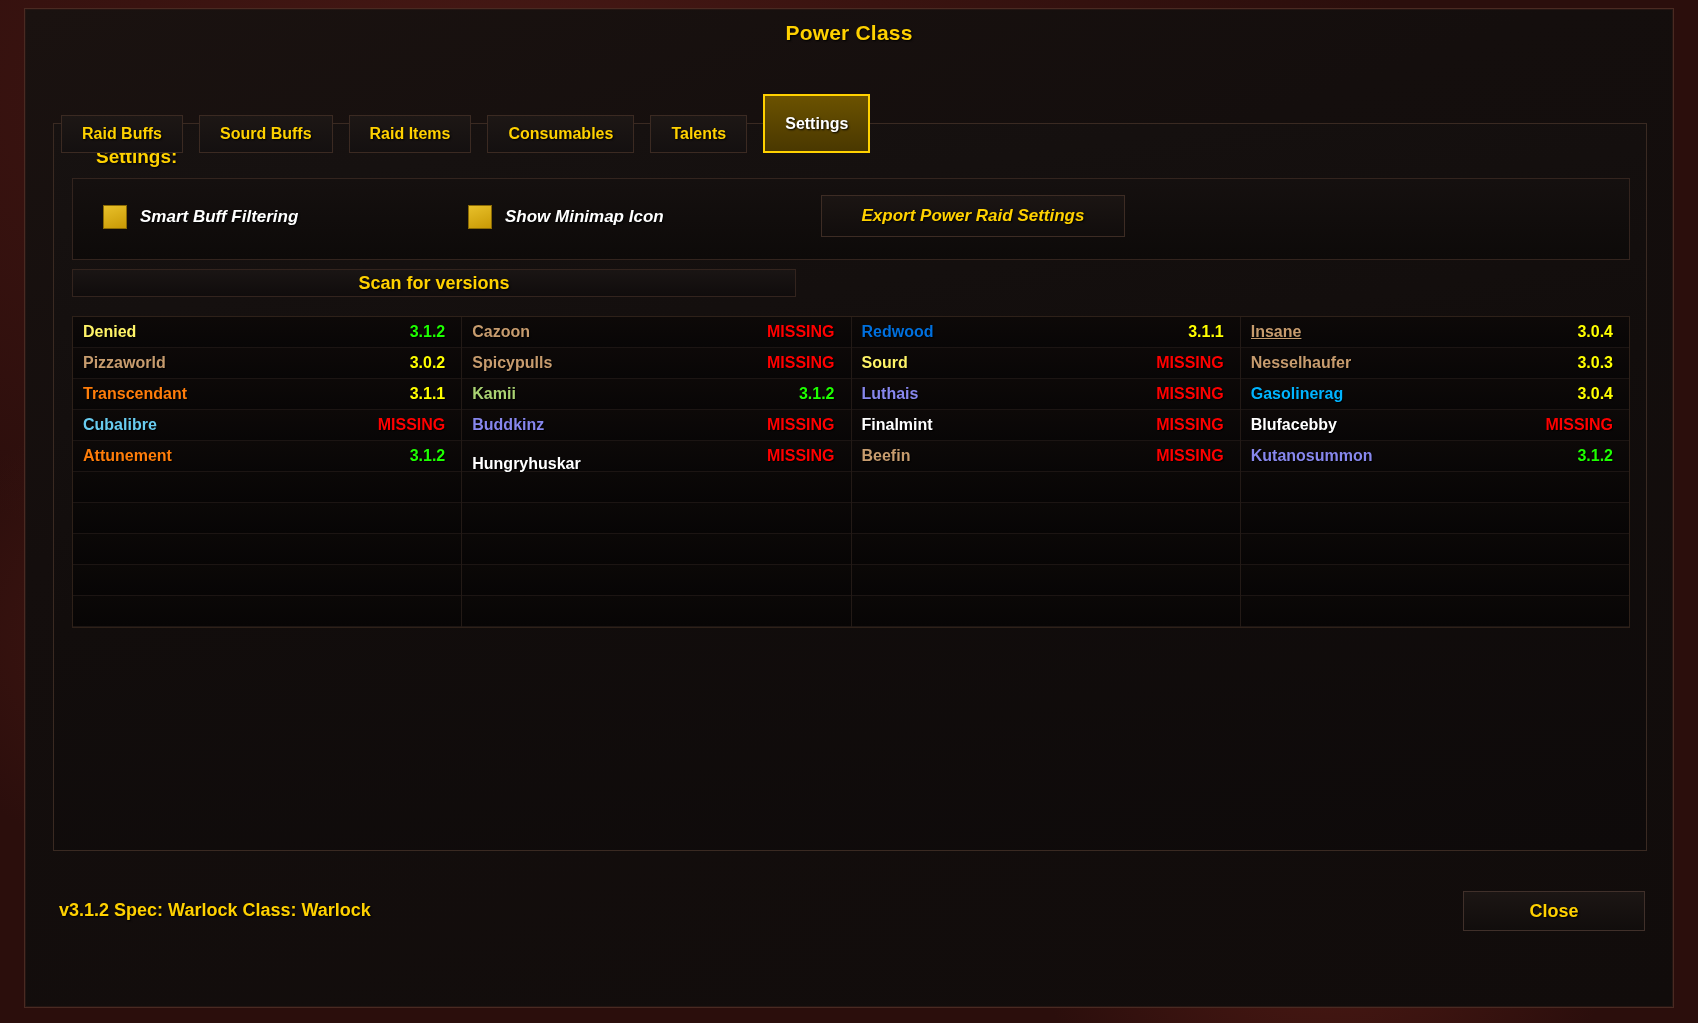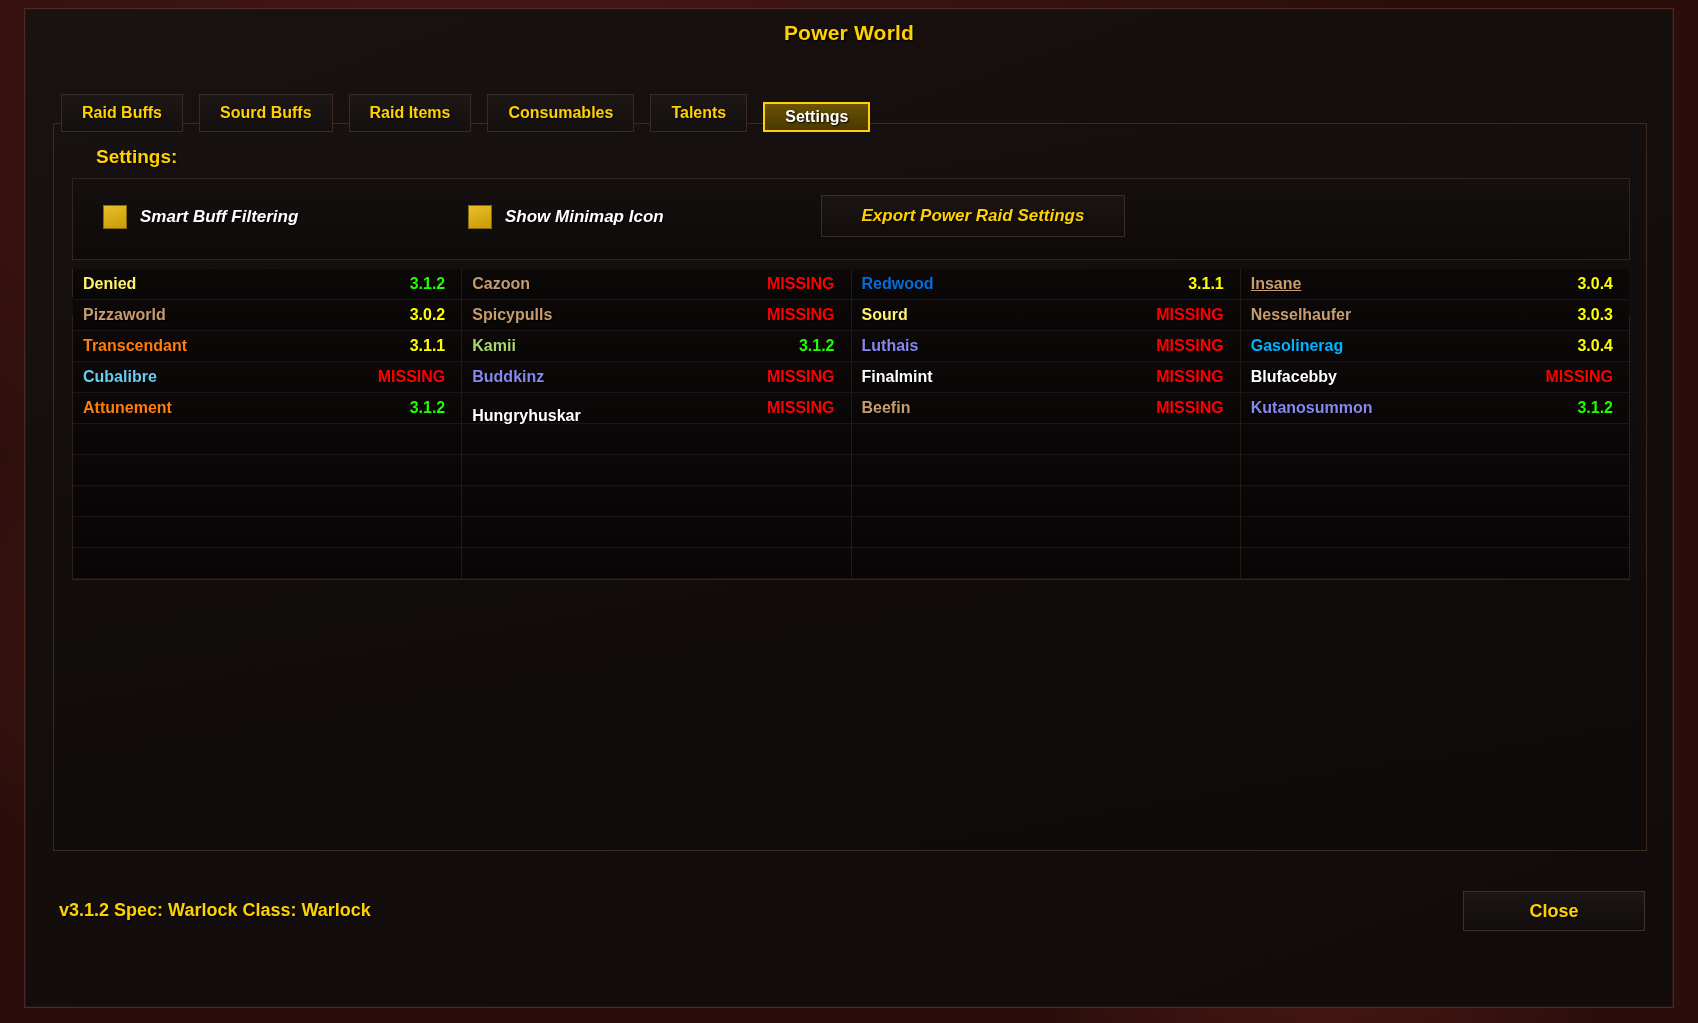--- a/index.html
+++ b/index.html
@@ -84,21 +84,21 @@
     font-size: 16px;
     font-weight: bold;
     white-space: nowrap;
     text-shadow: 1px 1px 2px #000;
     cursor: pointer;
   }
   .tab.active {
     background: linear-gradient(180deg, #6b5200 0%, #4a3800 100%);
     border: 2px solid #ffd100;
     color: #ffffff;
-    height: 30px;
+    height: 59px;
   }
 
   
   #content-frame {
     position: absolute;
     left: 28px;
     top: 114px;
     width: 1594px;
     height: 728px;
     background: linear-gradient(170deg, #171211 0%, #120d0c 50%, #0e0a0a 100%);
@@ -190,25 +190,24 @@
     text-shadow: 1px 1px 2px #000;
     cursor: pointer;
   }
 
   
   #version-table {
     position: absolute;
     left: 18px;
     top: 192px;
     width: 1558px;
-    height: 264px;
+    height: 312px;
     background: #0a0707;
     border: 1px solid #2e2119;
     display: flex;
-    align-items: flex-end;
   }
   .vt-column {
     flex: 1 1 0;
     min-width: 0;
     border-right: 1px solid #231a16;
     display: flex;
     flex-direction: column;
   }
   .vt-column:last-child { border-right: none; }
 
@@ -268,21 +267,21 @@
   }
 </style>
 </head>
 <body>
 
 <div id="backdrop">
 
   <div id="main-window">
 
     <div id="title-bar">
-      <div id="window-title">Power World</div>
+      <div id="window-title">Power Class</div>
     </div>
 
     <div id="tab-strip">
       <div class="tab">Raid Buffs</div>
       <div class="tab">Sourd Buffs</div>
       <div class="tab">Raid Items</div>
       <div class="tab">Consumables</div>
       <div class="tab">Talents</div>
       <div class="tab active">Settings</div>
     </div>

